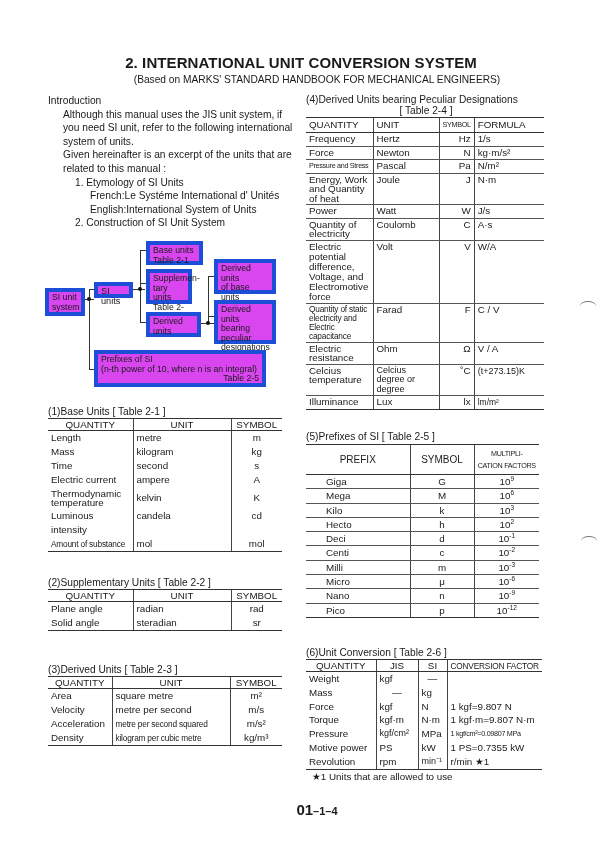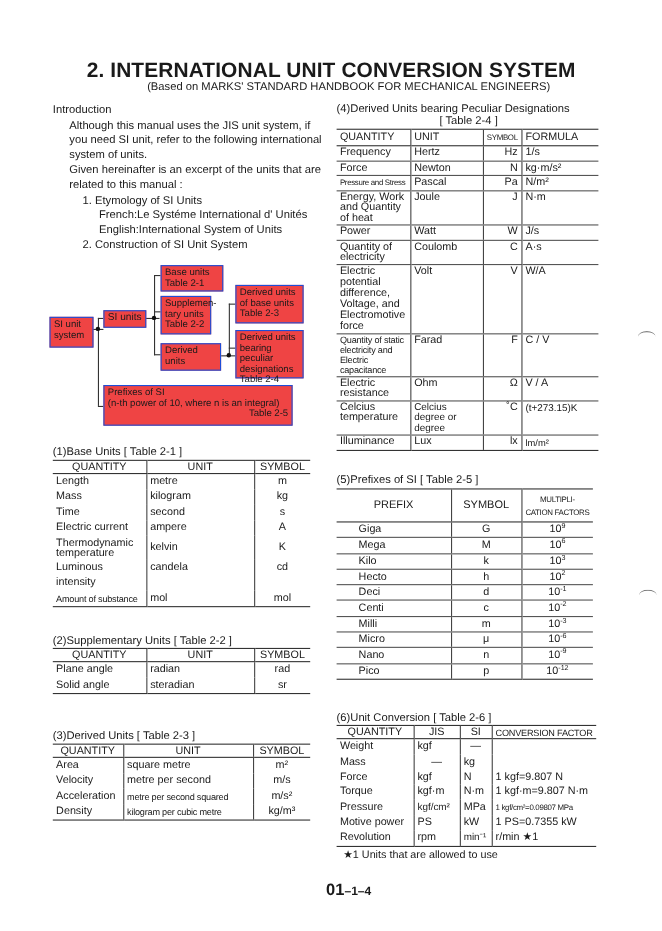--- a/index.html
+++ b/index.html
@@ -1,19 +1,19 @@
 <!DOCTYPE html>
 <html><head>
 <meta charset="utf-8">
 <style>
   * { box-sizing: border-box; margin: 0; padding: 0; }
   html, body { width: 602px; height: 846px; background: #ffffff; overflow: hidden; }
   body { position: relative; font-family: "Liberation Sans", sans-serif; color: #1a1a1a; }
   .abs { position: absolute; }
-  .title { left: 0; width: 602px; top: 54px; text-align: center; font-size: 19px; font-weight: bold; letter-spacing: 0.1px; }
+  .title { left: 0; width: 602px; top: 54px; text-align: center; font-size: 15px; font-weight: bold; letter-spacing: 0.1px; }
   .subtitle { left: 16px; width: 602px; top: 74px; text-align: center; font-size: 10.2px; }
   .intro { left: 48px; top: 94px; width: 250px; font-size: 10.2px; line-height: 13.6px; }
   .intro .p1 { padding-left: 15px; }
   .intro .li { padding-left: 27px; }
   .intro .li2 { padding-left: 42px; }
   .sec-title { font-size: 10.2px; }
   table.t { border-collapse: collapse; font-size: 9.8px; }
   table.t th { font-weight: normal; border-top: 1.2px solid #333; border-bottom: 1.2px solid #333; padding: 0 3px; text-align: center; }
   table.t td { padding: 0 3px; line-height: 14px; vertical-align: top; }
   table.t tr:last-child td { border-bottom: 1.2px solid #333; }
@@ -23,21 +23,21 @@
   table.t4 td { border-bottom: 1px solid #555; line-height: 10.5px; padding-top: 1px; padding-bottom: 1px; }
   table.t4 th { line-height: 14px; }
   .tiny { font-size: 7.2px; letter-spacing: -0.3px; }
   .small { font-size: 8.3px; letter-spacing: -0.2px; }
   
   table.t5 td { border-bottom: 1px solid #555; line-height: 13.3px; }
   table.t5 th { line-height: 12px; }
   table.t6 td { line-height: 13.8px; }
   sup { font-size: 6.5px; vertical-align: 4px; line-height: 0; }
   
-  .dbox { position: absolute; border: 1px solid #1d4ed8; font-size: 8.7px; line-height: 9.6px; padding: 1px 3px; background: #ef4444; }
+  .dbox { position: absolute; border: 4px solid #1d4ed8; font-size: 8.7px; line-height: 9.6px; padding: 1px 3px; background: #d946ef; }
   .dl { position: absolute; background: #333; }
   .dot { position: absolute; width: 4px; height: 4px; border-radius: 50%; background: #111; }
   .pagenum { left: 16px; width: 602px; top: 801px; text-align: center; font-weight: bold; font-size: 15px; }
   .pagenum .sub { font-size: 11px; }
   .arc { position: absolute; width: 16px; height: 10px; border-top: 1px solid #777; border-radius: 50% 50% 0 0; }
 </style>
 </head>
 <body>
 
 <div class="abs title">2.  INTERNATIONAL UNIT CONVERSION SYSTEM</div>

